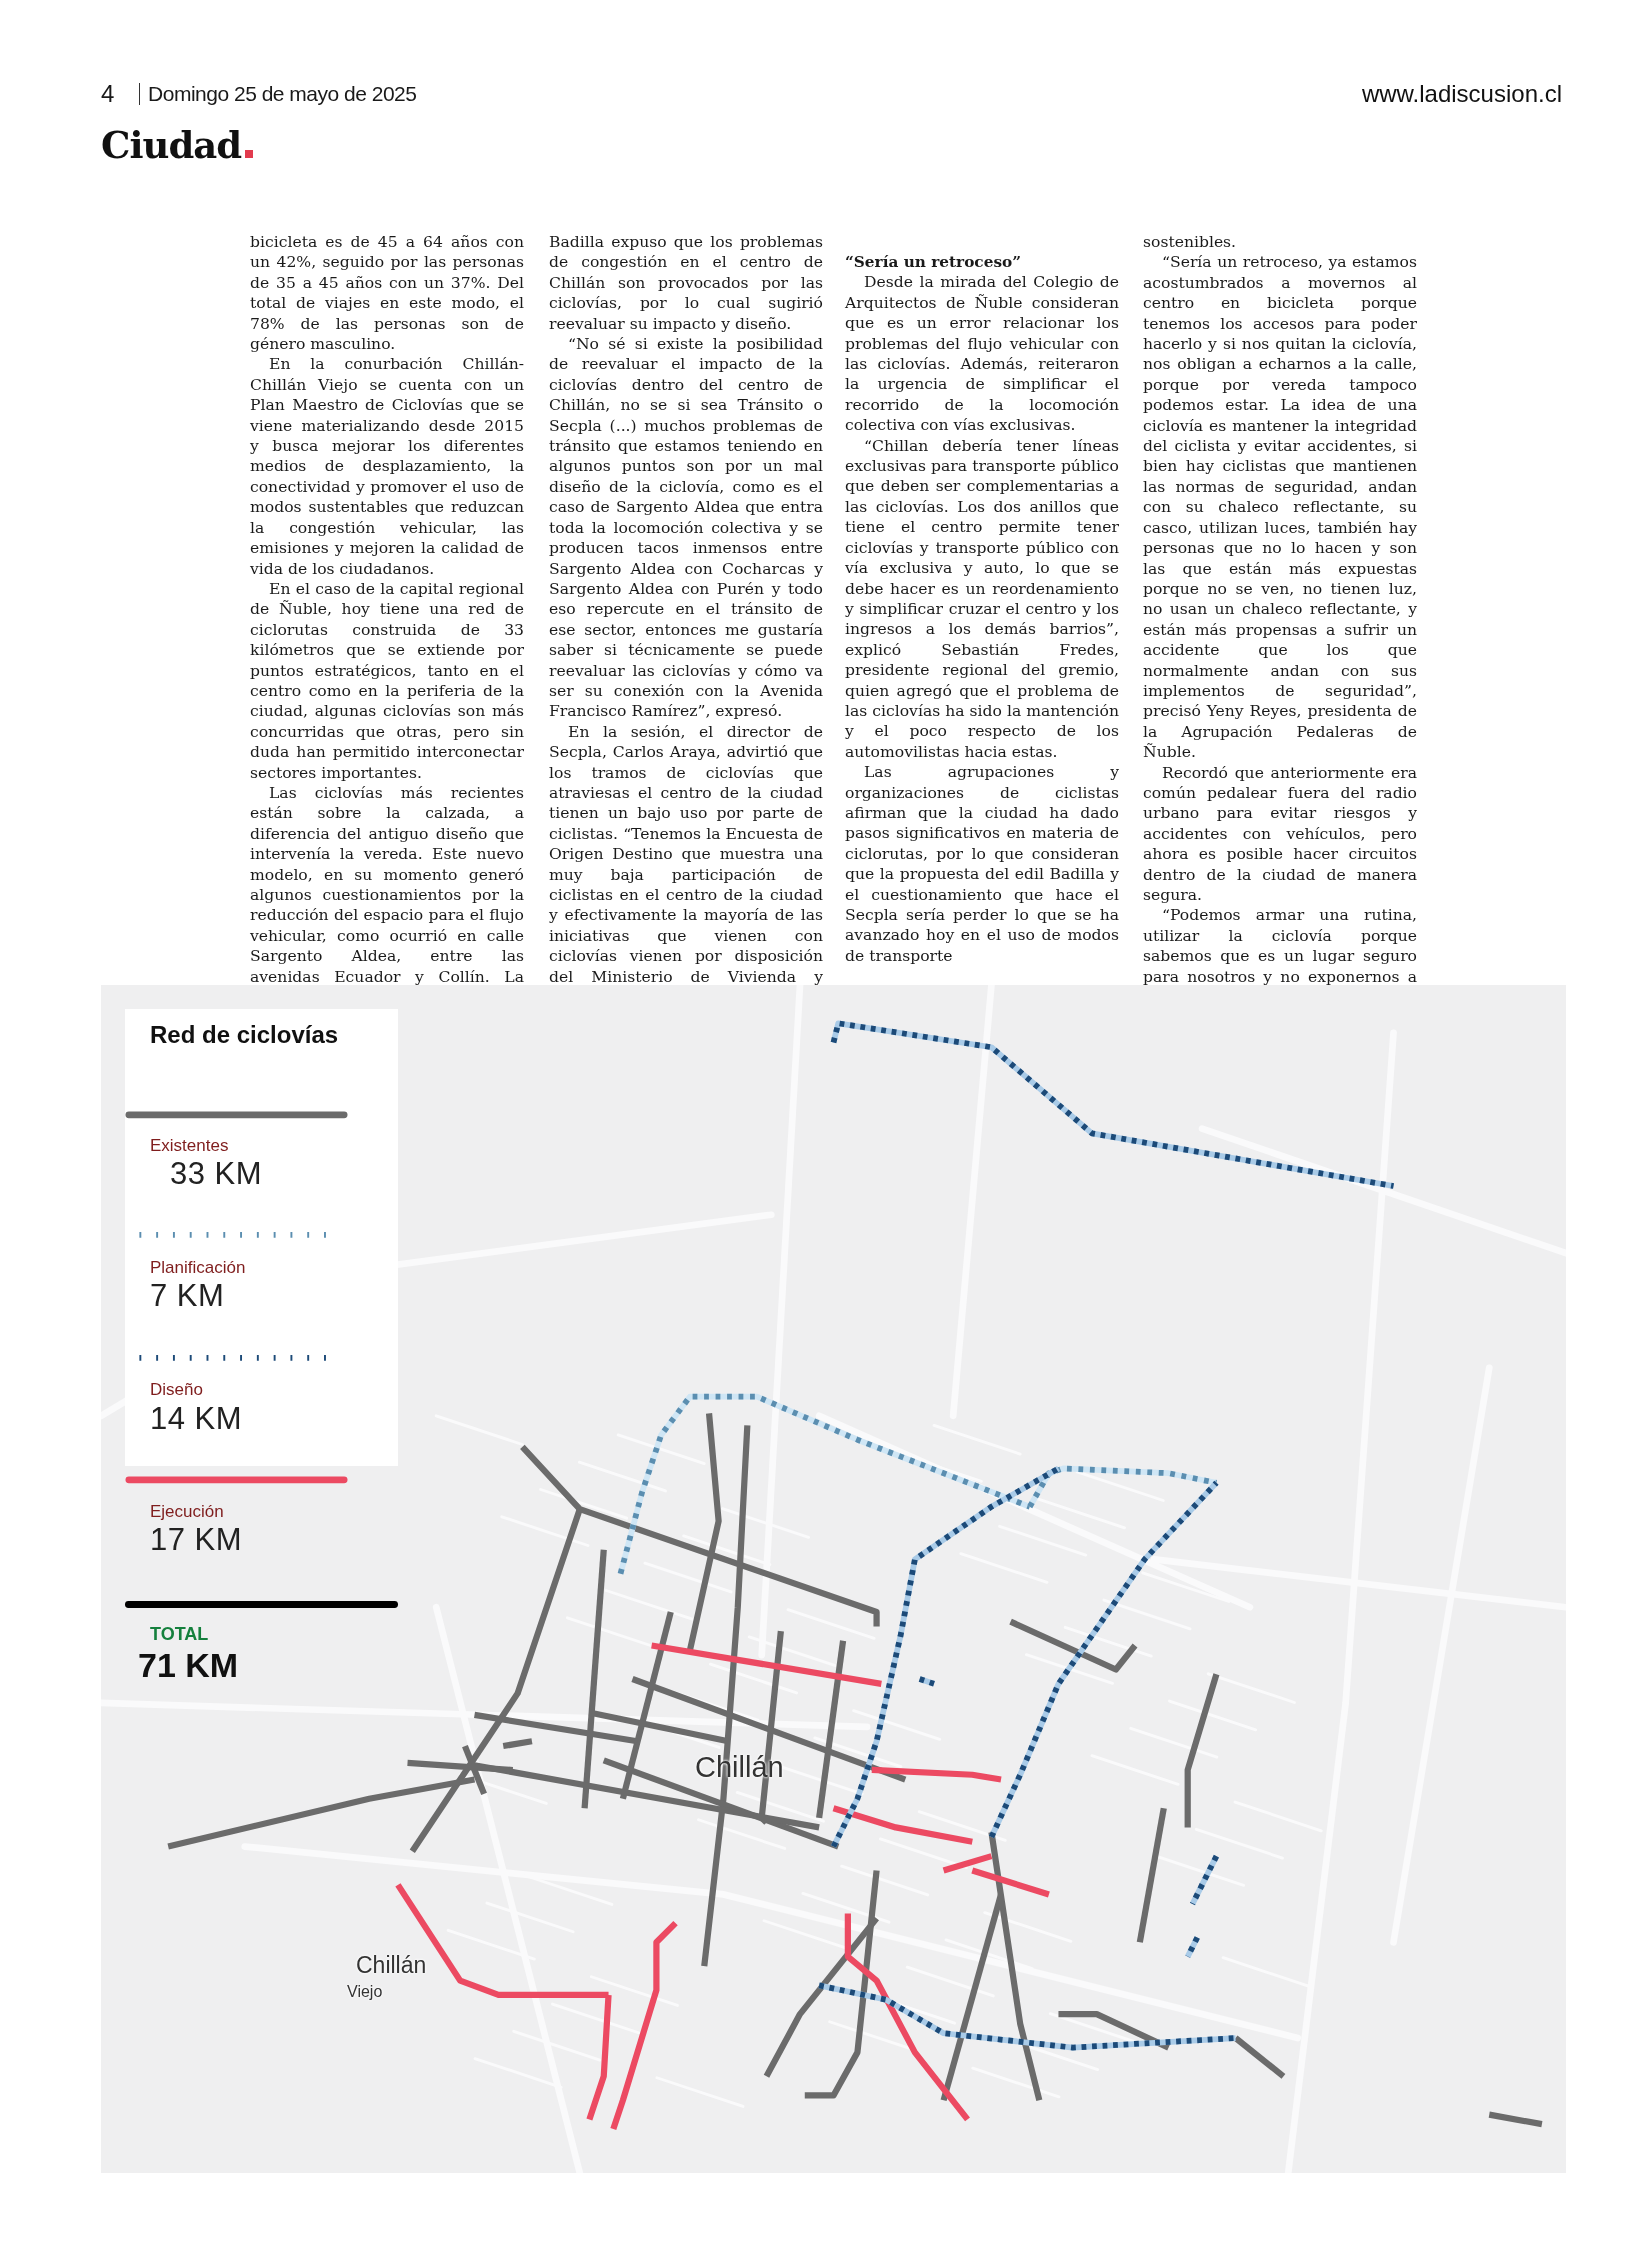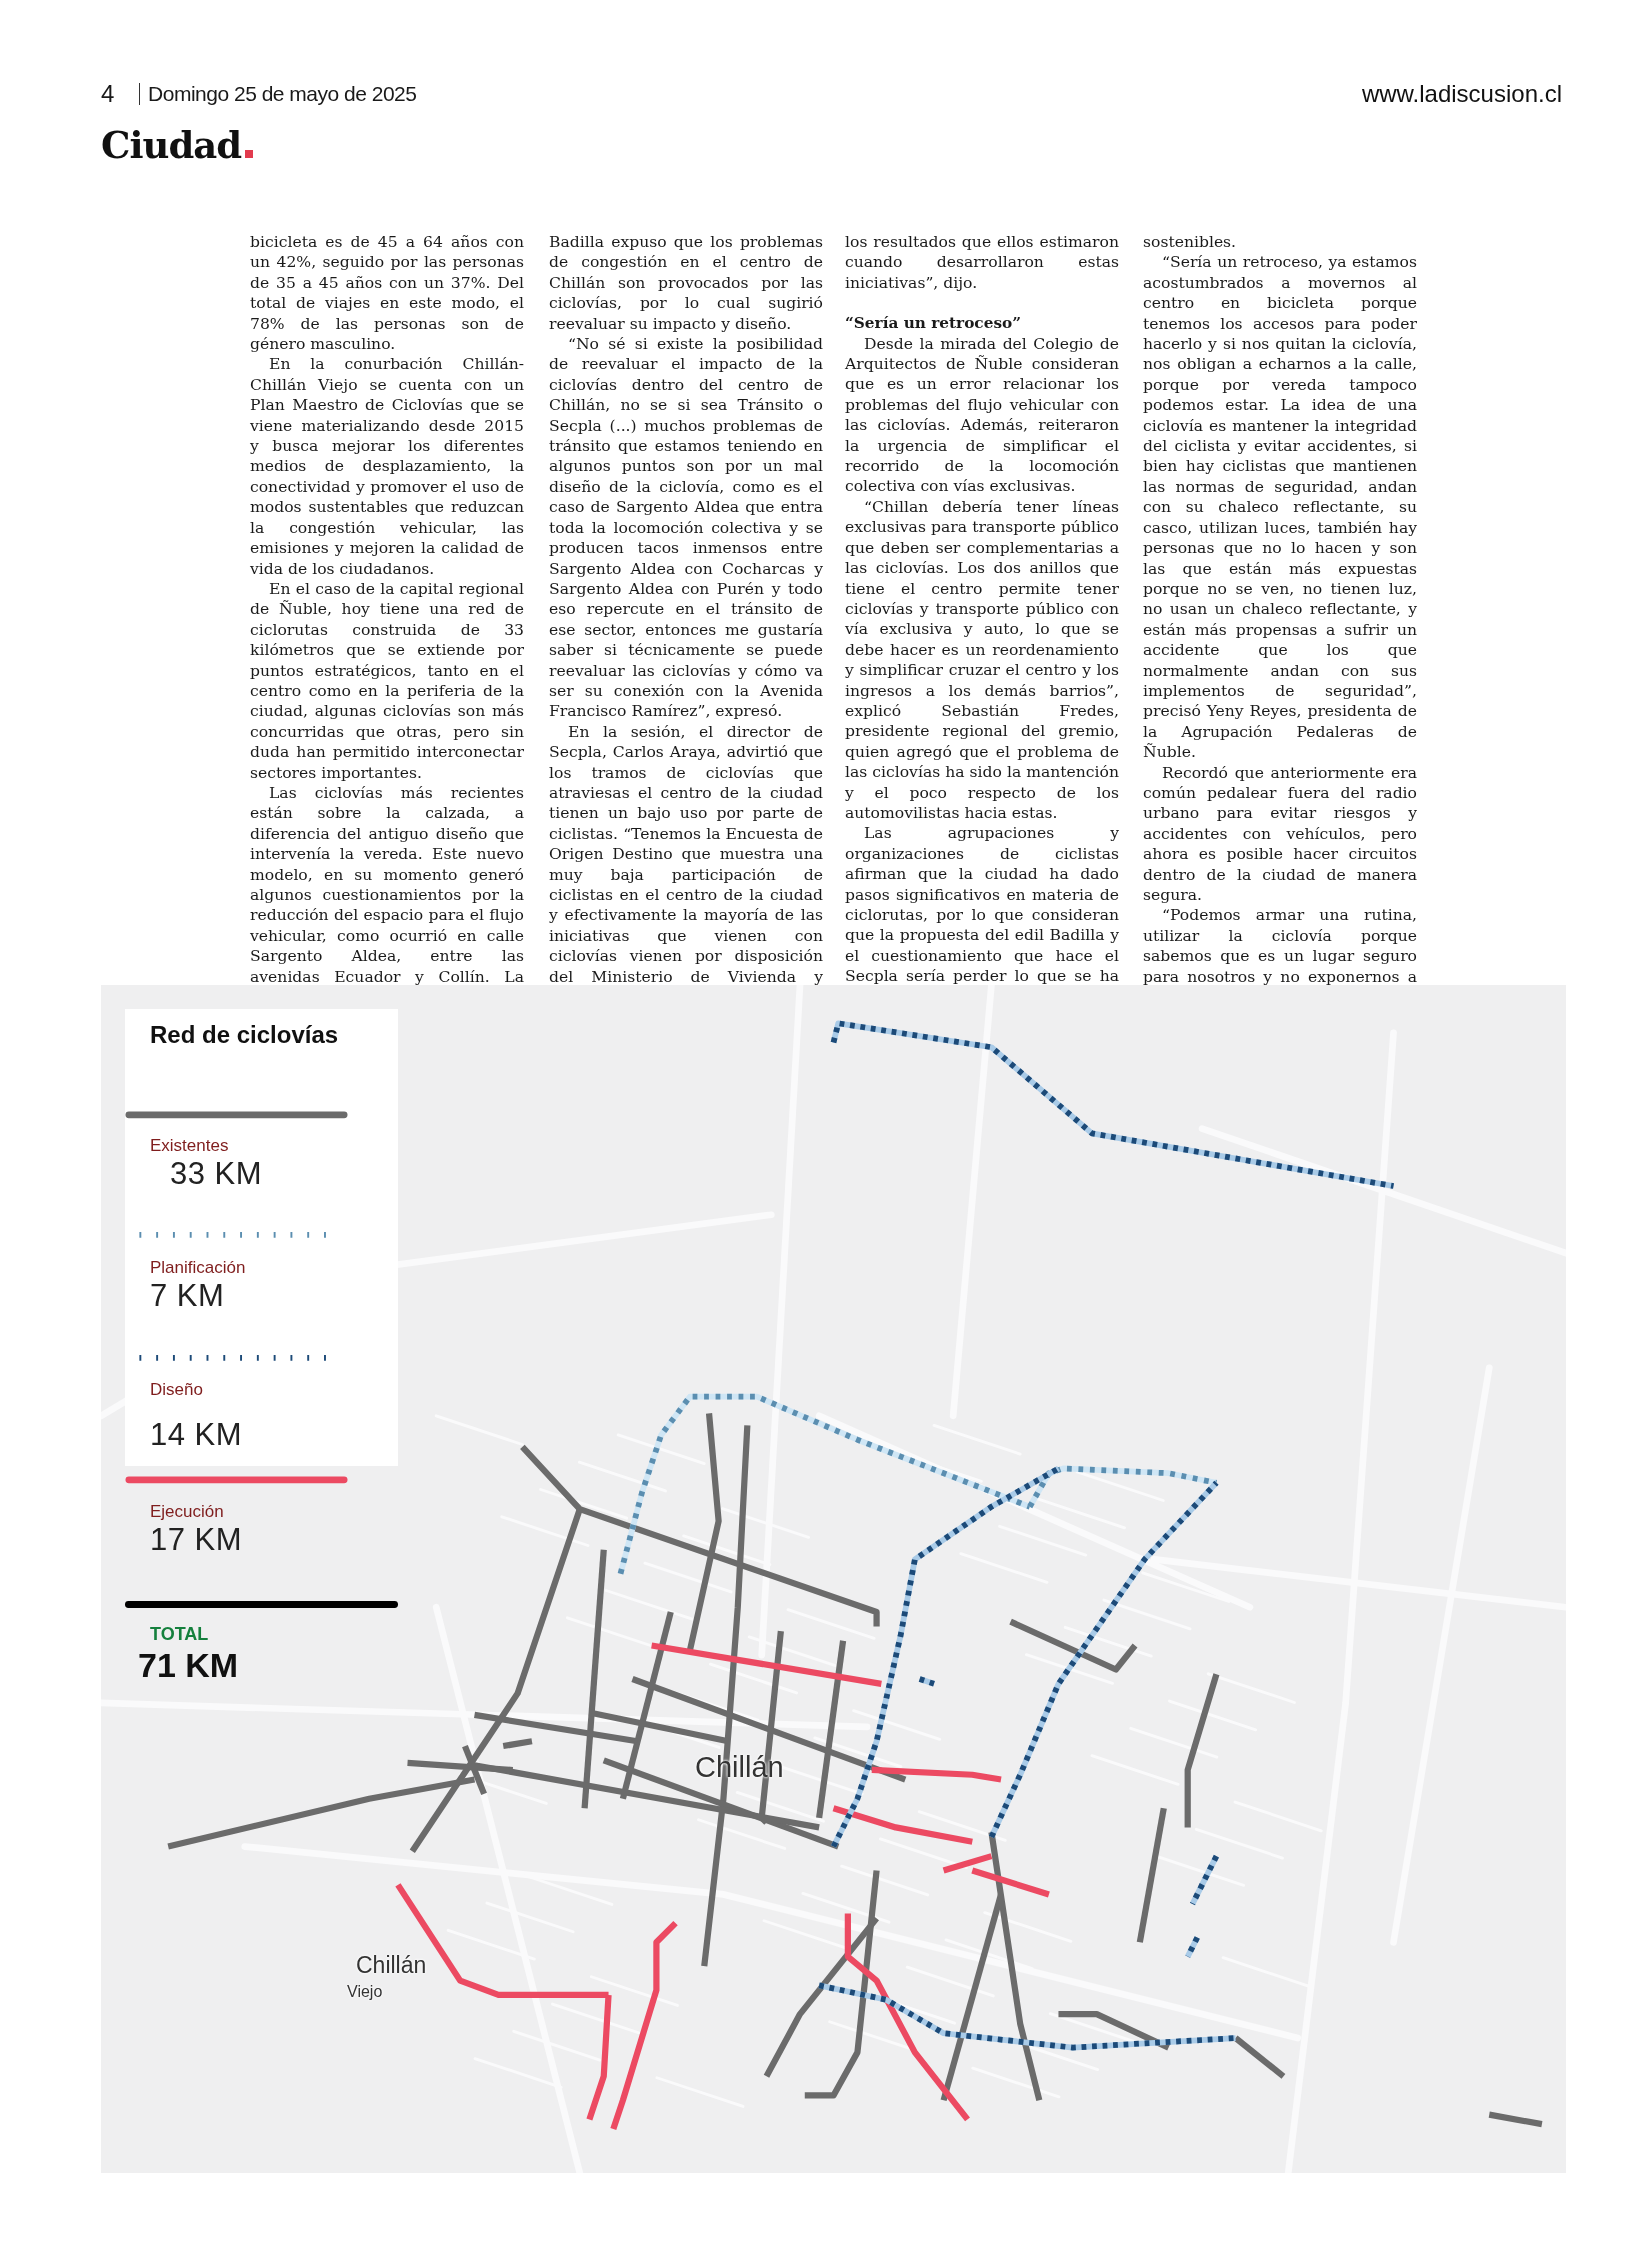--- a/index.html
+++ b/index.html
@@ -44,21 +44,20 @@
     <p>En la conurbación Chillán-Chillán Viejo se cuenta con un Plan Maestro de Ciclovías que se viene materializando desde 2015 y busca mejorar los diferentes medios de desplazamiento, la conectividad y promover el uso de modos sustentables que reduzcan la congestión vehicular, las emisiones y mejoren la calidad de vida de los ciudadanos.</p>
     <p>En el caso de la capital regional de Ñuble, hoy tiene una red de ciclorutas construida de 33 kilómetros que se extiende por puntos estratégicos, tanto en el centro como en la periferia de la ciudad, algunas ciclovías son más concurridas que otras, pero sin duda han permitido interconectar sectores importantes.</p>
     <p>Las ciclovías más recientes están sobre la calzada, a diferencia del antiguo diseño que intervenía la vereda. Este nuevo modelo, en su momento generó algunos cuestionamientos por la reducción del espacio para el flujo vehicular, como ocurrió en calle Sargento Aldea, entre las avenidas Ecuador y Collín. La controversia reapareció nuevamente en la sesión del Concejo Municipal de esta semana, en la que el concejal Iván</p>
   </div>
 <div class="col" id="c2">
     <p class="noind">Badilla expuso que los problemas de congestión en el centro de Chillán son provocados por las ciclovías, por lo cual sugirió reevaluar su impacto y diseño.</p>
     <p>“No sé si existe la posibilidad de reevaluar el impacto de la ciclovías dentro del centro de Chillán, no se si sea Tránsito o Secpla (...) muchos problemas de tránsito que estamos teniendo en algunos puntos son por un mal diseño de la ciclovía, como es el caso de Sargento Aldea que entra toda la locomoción colectiva y se producen tacos inmensos entre Sargento Aldea con Cocharcas y Sargento Aldea con Purén y todo eso repercute en el tránsito de ese sector, entonces me gustaría saber si técnicamente se puede reevaluar las ciclovías y cómo va ser su conexión con la Avenida Francisco Ramírez”, expresó.</p>
     <p>En la sesión, el director de Secpla, Carlos Araya, advirtió que los tramos de ciclovías que atraviesas el centro de la ciudad tienen un bajo uso por parte de ciclistas. “Tenemos la Encuesta de Origen Destino que muestra una muy baja participación de ciclistas en el centro de la ciudad y efectivamente la mayoría de las iniciativas que vienen con ciclovías vienen por disposición del Ministerio de Vivienda y Urbanismo, por una política nacional que no ha dado</p>
   </div>
 <div class="col" id="c3">
-    <p class="noind">los resultados que ellos estimaron cuando desarrollaron estas iniciativas”, dijo.</p>
     <h3>“Sería un retroceso”</h3>
     <p>Desde la mirada del Colegio de Arquitectos de Ñuble consideran que es un error relacionar los problemas del flujo vehicular con las ciclovías. Además, reiteraron la urgencia de simplificar el recorrido de la locomoción colectiva con vías exclusivas.</p>
     <p>“Chillan debería tener líneas exclusivas para transporte público que deben ser complementarias a las ciclovías. Los dos anillos que tiene el centro permite tener ciclovías y transporte público con vía exclusiva y auto, lo que se debe hacer es un reordenamiento y simplificar cruzar el centro y los ingresos a los demás barrios”, explicó Sebastián Fredes, presidente regional del gremio, quien agregó que el problema de las ciclovías ha sido la mantención y el poco respecto de los automovilistas hacia estas.</p>
     <p>Las agrupaciones y organizaciones de ciclistas afirman que la ciudad ha dado pasos significativos en materia de ciclorutas, por lo que consideran que la propuesta del edil Badilla y el cuestionamiento que hace el Secpla sería perder lo que se ha avanzado hoy en el uso de modos de transporte</p>
   </div>
 <div class="col" id="c4">
     <p class="noind">sostenibles.</p>
     <p>“Sería un retroceso, ya estamos acostumbrados a movernos al centro en bicicleta porque tenemos los accesos para poder hacerlo y si nos quitan la ciclovía, nos obligan a echarnos a la calle, porque por vereda tampoco podemos estar. La idea de una ciclovía es mantener la integridad del ciclista y evitar accidentes, si bien hay ciclistas que mantienen las normas de seguridad, andan con su chaleco reflectante, su casco, utilizan luces, también hay personas que no lo hacen y son las que están más expuestas porque no se ven, no tienen luz, no usan un chaleco reflectante, y están más propensas a sufrir un accidente que los que normalmente andan con sus implementos de seguridad”, precisó Yeny Reyes, presidenta de la Agrupación Pedaleras de Ñuble.</p>
     <p>Recordó que anteriormente era común pedalear fuera del radio urbano para evitar riesgos y accidentes con vehículos, pero ahora es posible hacer circuitos dentro de la ciudad de manera segura.</p>
     <p>“Podemos armar una rutina, utilizar la ciclovía porque sabemos que es un lugar seguro para nosotros y no exponernos a salir fuera del radio urbano para poder salir a darse una vuelta en bici. Igual la ciclovía está siendo utilizada por chicos que</p>
@@ -213,21 +212,21 @@
     <svg class="lg-swatch" style="top:221px;" height="9.6" width="223" viewBox="0 0 465 20">
         <line x1="30" y1="10" x2="430" y2="10" stroke="#5b8eb0" stroke-width="12" stroke-dasharray="4 31"></line>
       </svg>
     <div class="lg-label" style="top:249px;">Planificación</div>
     <div class="lg-value" style="top:269px;">7 KM</div>
 
     <svg class="lg-swatch" style="top:344px;" height="9.6" width="223" viewBox="0 0 465 20">
         <line x1="30" y1="10" x2="430" y2="10" stroke="#1c4a78" stroke-width="12" stroke-dasharray="4 31"></line>
       </svg>
     <div class="lg-label" style="top:371px;">Diseño</div>
-    <div class="lg-value" style="top:392px;margin-top:16px;">14 KM</div>
+    <div class="lg-value" style="top:392px;">14 KM</div>
 
     <svg class="lg-swatch" style="top:467px;" height="7.7" width="223" viewBox="0 0 465 16">
         <line x1="8" y1="8" x2="457" y2="8" stroke="#ec4a62" stroke-width="14" stroke-linecap="round"></line>
       </svg>
     <div class="lg-label" style="top:493px;">Ejecución</div>
     <div class="lg-value" style="top:513px;">17 KM</div>
 
     <div class="lg-total-bar"></div>
     <div class="lg-total-label">TOTAL</div>
     <div class="lg-total-value">71 KM</div>

